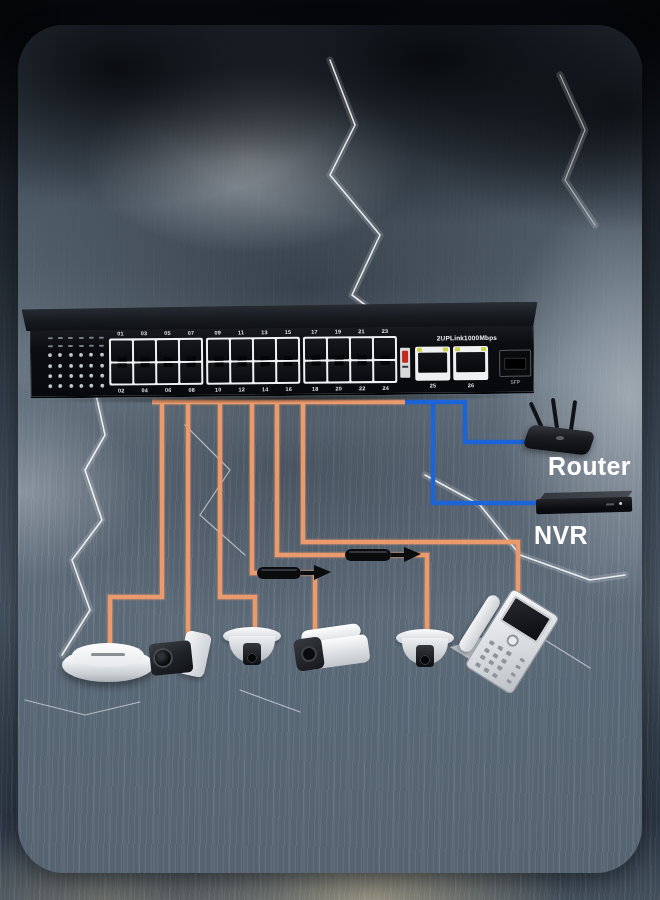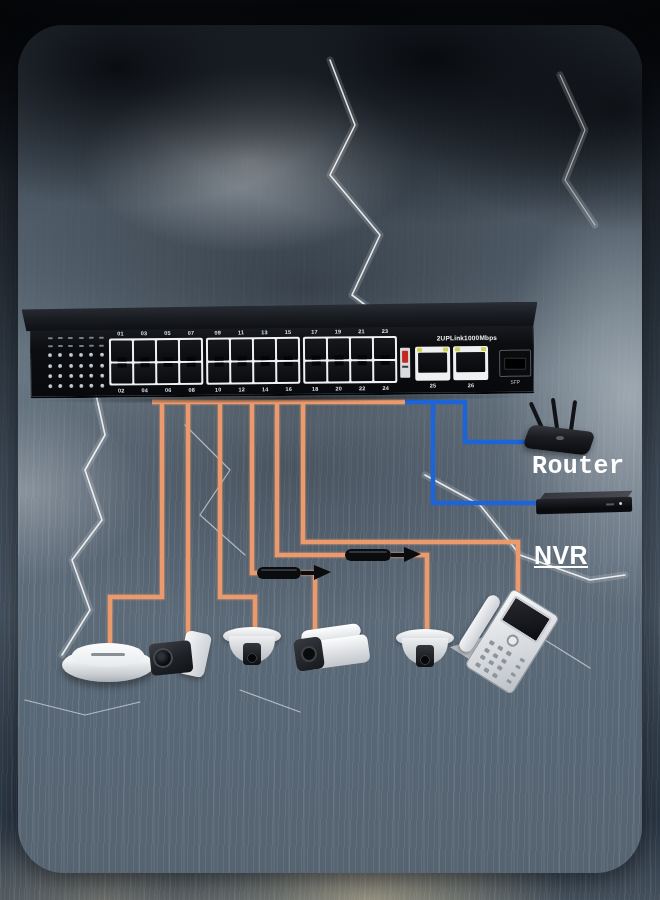--- a/index.html
+++ b/index.html
@@ -352,29 +352,29 @@
     </div>
   </div>
 
   <div class="dev" style="left:526px;top:398px;width:72px;height:60px;">
     <div class="rt-ant" style="left:9px;top:3px;transform:rotate(-24deg);"></div>
     <div class="rt-ant" style="left:27px;top:0;transform:rotate(-8deg);"></div>
     <div class="rt-ant" style="left:45px;top:2px;transform:rotate(8deg);"></div>
     <div class="rt-body"></div>
     <div class="rt-dot"></div>
   </div>
-  <div class="big-label" style="left:532px;top:452px;font-family:Liberation Mono, monospace;">Router</div>
+  <div class="big-label" style="left:548px;top:452px;">Router</div>
 
   <div class="dev" style="left:536px;top:486px;width:98px;height:32px;transform:rotate(-1.5deg);">
     <div class="nv-top"></div>
     <div class="nv-body"></div>
     <div class="nv-led"></div>
     <div class="nv-btn"></div>
   </div>
-  <div class="big-label" style="left:534px;top:541px;text-decoration:underline;">NVR</div>
+  <div class="big-label" style="left:534px;top:521px;">NVR</div>
 
   <div class="dev" style="left:62px;top:640px;width:92px;height:44px;">
     <div class="ap-body"></div>
     <div class="ap-top"></div>
     <div class="ap-text"></div>
   </div>
 
   <div class="dev" style="left:150px;top:632px;width:64px;height:52px;">
     <div class="b1-mount"></div>
     <div class="b1-body"></div>

